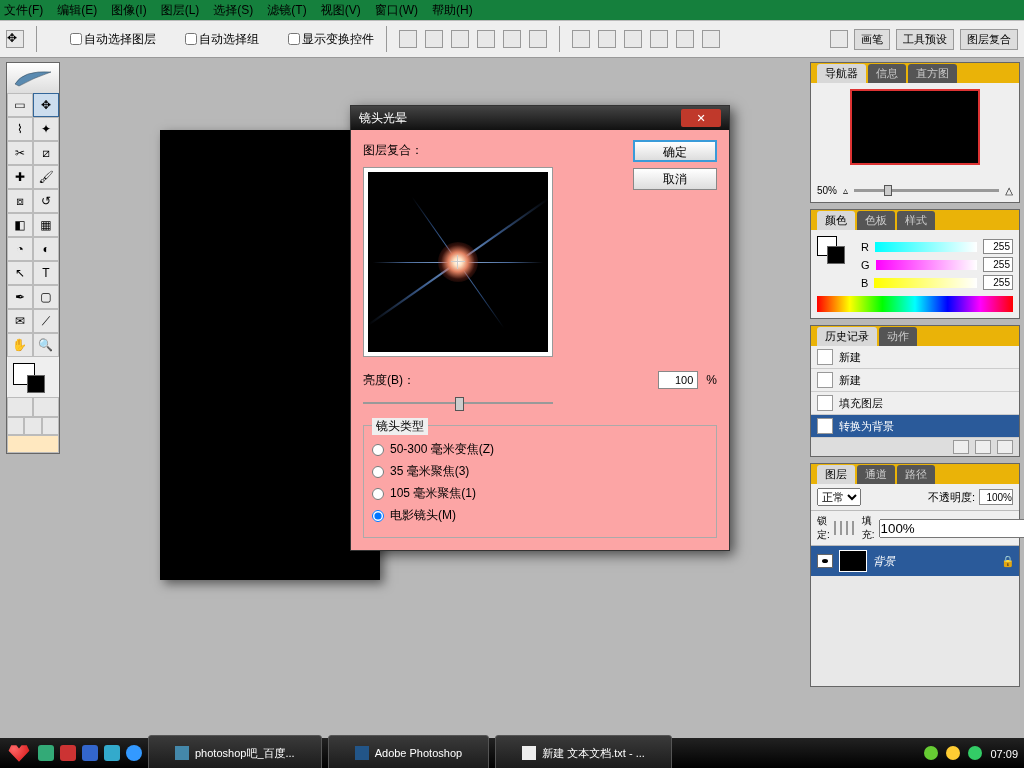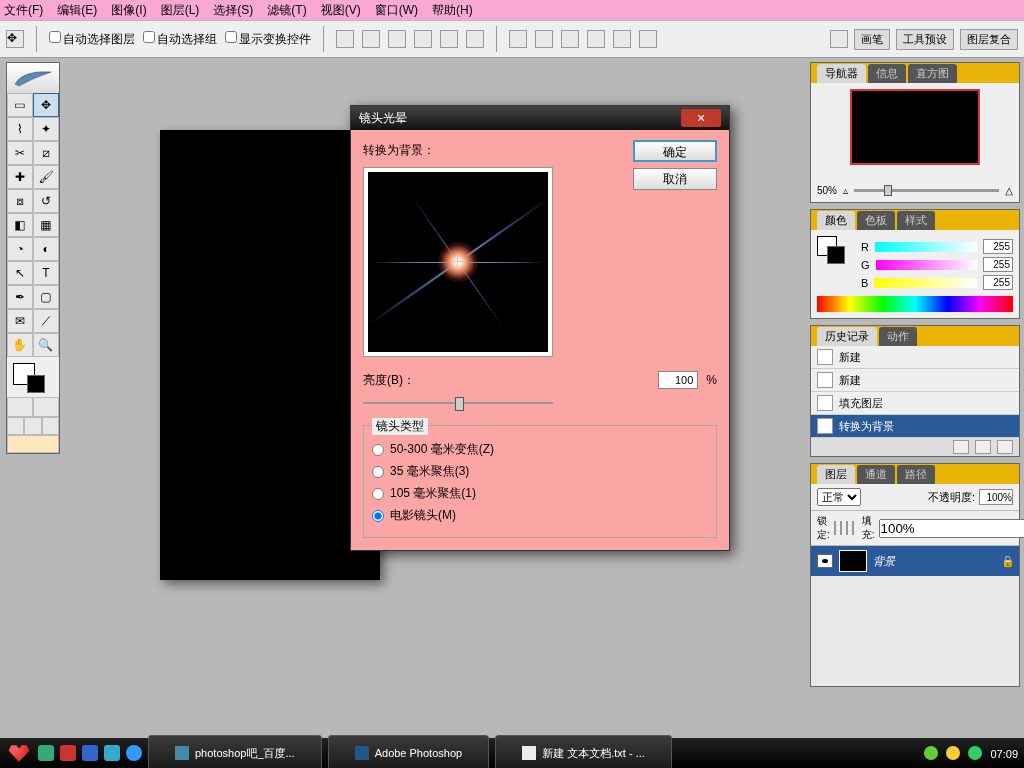--- a/index.html
+++ b/index.html
@@ -1,25 +1,25 @@
 <!DOCTYPE html>
 <html><head>
 <meta charset="utf-8">
 <style>
 * { margin: 0; padding: 0; box-sizing: border-box; font-family: "Microsoft YaHei", sans-serif; user-select: none; }
 body { width: 1024px; height: 768px; background: #b8b8b8; overflow: hidden; position: relative; }
 
 
-.menubar { height: 20px; background: #f9a8d4; display: flex; align-items: center; padding: 4px 4px; font-size: 12px; gap: 14px; }
+.menubar { height: 20px; background: #15803d; display: flex; align-items: center; padding: 4px 4px; font-size: 12px; gap: 14px; }
 .menubar span { cursor: default; }
 
 
 .optionbar { height: 38px; background: #efefef; border-top: 1px solid #bbb; border-bottom: 1px solid #999; display: flex; align-items: center; padding: 0 6px; font-size: 12px; gap: 8px; }
 .optionbar .sep { width: 1px; height: 26px; background: #999; margin: 0 4px; }
-.optionbar .chk { display:flex; align-items:flex-start; gap:2px; }
+.optionbar .chk { display:flex; align-items:center; gap:2px;margin-left:21px; }
 .optionbar .chk input { width:12px; height:12px; }
 .opt-ico { width:18px; height:18px; border:1px solid #999; background:#e8e8e8; }
 .opt-right { margin-left:auto; display:flex; gap:6px; align-items:center; }
 .opt-tab { padding:2px 6px; border:1px solid #999; background:#ddd; font-size:11px; }
 
 
 .toolbox { position:absolute; left:6px; top:62px; width:54px; background:#efefef; border:1px solid #666; }
 .feather { height:30px; background:linear-gradient(#fff,#ddd); display:flex; align-items:center; justify-content:center; }
 .feather svg { width:40px; height:20px; }
 .tools { display:grid; grid-template-columns:1fr 1fr; }
@@ -220,21 +220,21 @@
 <div class="dialog">
   <div class="dlg-title">
     <span>镜头光晕</span>
     <div class="dlg-close">✕</div>
   </div>
   <div class="dlg-body">
     <div class="dlg-btns">
       <div class="dlg-btn primary">确定</div>
       <div class="dlg-btn">取消</div>
     </div>
-    <div>转换为背景：</div>
+    <div>图层复合：</div>
     <div class="preview">
       <div class="preview-inner">
         <div class="flare-d1"></div>
         <div class="flare-d2"></div>
         <div class="flare-h"></div>
         <div class="flare-core"></div>
         <div class="flare-cross"></div>
       </div>
     </div>
     <div class="brightness">

